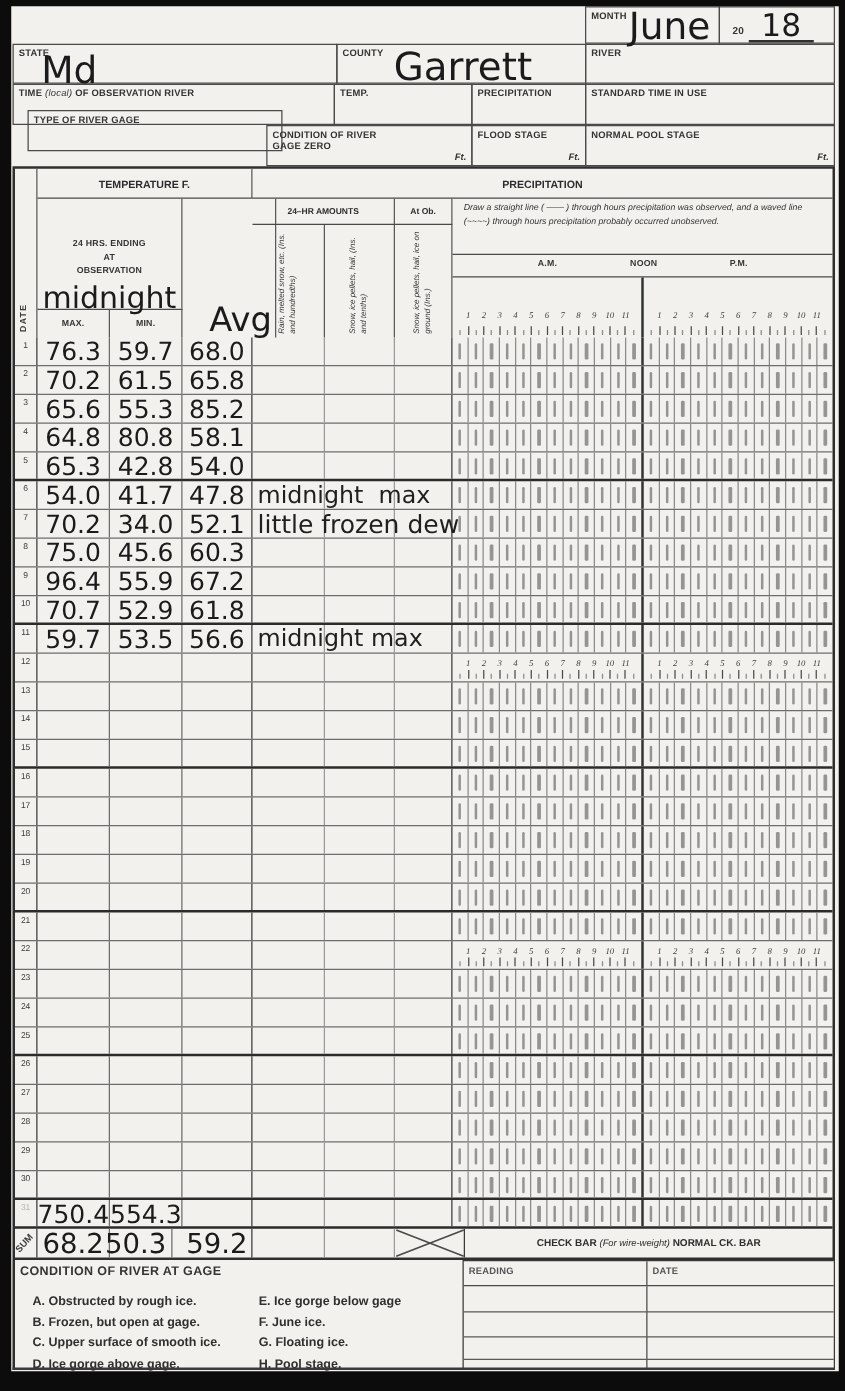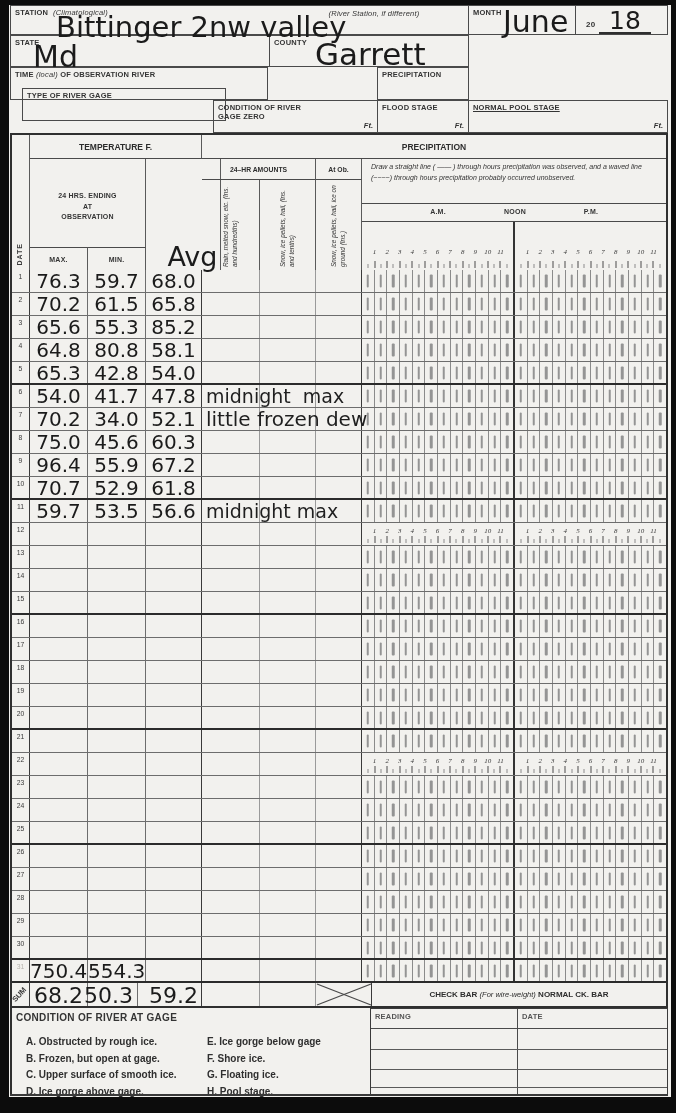--- a/index.html
+++ b/index.html
@@ -42,80 +42,84 @@
   .vert{writing-mode:vertical-rl;transform:rotate(180deg);font-style:italic;font-size:6.4px;line-height:1.35;color:#3a3a3a;}
   .vwrap{position:absolute;inset:0;display:flex;align-items:center;justify-content:center;}
   .center{display:flex;align-items:center;justify-content:center;text-align:center;}
   .legrow{font-size:10px;font-weight:bold;color:#2f2f2f;line-height:16.5px;white-space:nowrap;}
 </style>
 </head>
 <body>
 
 <div id="form">
 
-  <div class="box" style="left:10px;top:5px;width:459px;height:30px;">
-    <span class="lbl" style="position:absolute;left:4px;top:2px;">STATION</span>
-    <span class="lbl ital" style="position:absolute;left:42px;top:2px;">(Climatological)</span>
-    <span class="lbl ital" style="position:absolute;left:268px;top:3px;width:190px;text-align:center;">(River Station, if different)</span>
-    <span class="hand" style="position:absolute;left:45px;top:4px;font-size:29px;white-space:nowrap;">Bittinger 2nw valley</span>
-  </div>
   <div class="box" style="left:468px;top:5px;width:108px;height:30px;">
     <span class="lbl" style="position:absolute;left:4px;top:2px;">MONTH</span>
     <span class="hand" style="position:absolute;left:34px;top:-2px;font-size:30px;">June</span>
   </div>
   <div class="box" style="left:575px;top:5px;width:93px;height:30px;">
     <span class="lbl" style="position:absolute;left:10px;top:14px;font-size:8px;">20</span>
     <span style="position:absolute;left:23px;top:0px;width:52px;border-bottom:2px solid #2f2f2f;height:26px;text-align:center;"><span class="hand" style="font-size:25px;">18</span></span>
   </div>
 
   <div class="box" style="left:10px;top:35px;width:260px;height:32px;">
     <span class="lbl" style="position:absolute;left:4px;top:2px;">STATE</span>
     <span class="hand" style="position:absolute;left:22px;top:3px;font-size:30px;">Md</span>
   </div>
   <div class="box" style="left:269px;top:35px;width:200px;height:32px;">
     <span class="lbl" style="position:absolute;left:4px;top:2px;">COUNTY</span>
     <span class="hand" style="position:absolute;left:45px;top:0px;font-size:31px;">Garrett</span>
   </div>
+  <div class="box" style="left:468px;top:35px;width:200px;height:32px;">
+    <span class="lbl" style="position:absolute;left:4px;top:2px;">RIVER</span>
+  </div>
 
   <div class="box" style="left:10px;top:67px;width:258px;height:33px;">
     <span class="lbl" style="position:absolute;left:4px;top:2px;"><span>TIME</span> <span class="ital">(local)</span> <span>OF OBSERVATION RIVER</span></span>
   </div>
+  <div class="box" style="left:267px;top:67px;width:111px;height:33px;">
+    <span class="lbl" style="position:absolute;left:4px;top:2px;">TEMP.</span>
+  </div>
   <div class="box" style="left:377px;top:67px;width:92px;height:33px;">
     <span class="lbl" style="position:absolute;left:4px;top:2px;">PRECIPITATION</span>
+  </div>
+  <div class="box" style="left:468px;top:67px;width:200px;height:33px;">
+    <span class="lbl" style="position:absolute;left:4px;top:2px;">STANDARD TIME IN USE</span>
   </div>
 
   <div class="box" style="left:10px;top:88px;width:204px;height:33px;margin-left:12px;">
     <span class="lbl" style="position:absolute;left:4px;top:2px;">TYPE OF RIVER GAGE</span>
   </div>
   <div class="box" style="left:213px;top:100px;width:165px;height:33px;">
     <span class="lbl" style="position:absolute;left:4px;top:2px;width:90px;"></span>
     <span class="lbl" style="position:absolute;left:4px;top:2px;width:95px;">CONDITION OF RIVER GAGE ZERO</span>
     <span class="ftlbl">Ft.</span>
   </div>
   <div class="box" style="left:377px;top:100px;width:92px;height:33px;">
     <span class="lbl" style="position:absolute;left:4px;top:2px;">FLOOD STAGE</span>
     <span class="ftlbl">Ft.</span>
   </div>
   <div class="box" style="left:468px;top:100px;width:200px;height:33px;">
-    <span class="lbl" style="position:absolute;left:4px;top:2px;text-decoration:underline;">NORMAL POOL STAGE</span>
+    <span class="lbl" style="position:absolute;left:4px;top:2px;">NORMAL POOL STAGE</span>
     <span class="ftlbl">Ft.</span>
   </div>
 
   <div id="tbl">
 
     <div class="hx dark" style="left:0;top:0;width:18px;height:135px;">
       <span class="vert lbl" style="position:absolute;bottom:4px;left:3px;font-style:normal;font-size:7px;letter-spacing:1px;">DATE</span>
     </div>
     <div class="hx dark center" style="left:18px;top:0;width:172px;height:24px;border-bottom:1px solid #4a4a4a;font-size:8.5px;font-weight:bold;">TEMPERATURE  F.</div>
     <div class="center" style="position:absolute;left:190px;top:0;width:464px;height:24px;border-bottom:1px solid #4a4a4a;box-sizing:border-box;font-size:8.5px;font-weight:bold;">PRECIPITATION</div>
 
     <div class="hx" style="left:18px;top:24px;width:116px;height:88px;">
       <div class="lbl" style="position:absolute;left:0;top:32px;width:100%;text-align:center;font-size:7px;white-space:pre-line;line-height:1.5;">24 HRS. ENDING
 AT
 OBSERVATION</div>
+      <div class="hand" style="position:absolute;left:0;bottom:-5px;width:100%;text-align:center;font-size:24px;">midnight</div>
     </div>
     <div class="hx" style="left:18px;top:112px;width:58px;height:23px;border-top:1px solid #4a4a4a;">
       <div class="lbl center" style="position:absolute;inset:0;font-size:7px;">MAX.</div>
     </div>
     <div class="hx" style="left:76px;top:112px;width:58px;height:23px;border-top:1px solid #4a4a4a;">
       <div class="lbl center" style="position:absolute;inset:0;font-size:7px;">MIN.</div>
     </div>
     <div class="hx dark" style="left:134px;top:24px;width:56px;height:111px;margin-left:19px;">
       <div class="hand" style="position:absolute;left:0;bottom:-2px;width:100%;text-align:center;font-size:27px;">Avg</div>
     </div>
@@ -3015,21 +3019,21 @@
   <div class="abs" style="left:10px;top:1008px;width:360px;height:88px;border-left:2px solid #2f2f2f;box-sizing:border-box;">
     <div class="lbl" style="position:absolute;left:4px;top:4px;font-size:10px;letter-spacing:.3px;">CONDITION OF RIVER AT GAGE</div>
     <div class="abs" style="left:14px;top:26px;">
         <div class="legrow">A. Obstructed by rough ice.</div>
         <div class="legrow">B. Frozen, but open at gage.</div>
         <div class="legrow">C. Upper surface of smooth ice.</div>
         <div class="legrow">D. Ice gorge above gage.</div>
       </div>
     <div class="abs" style="left:195px;top:26px;">
         <div class="legrow">E. Ice gorge below gage</div>
-        <div class="legrow">F. Shore ice.</div>
+        <div class="legrow">F. June ice.</div>
         <div class="legrow">G. Floating ice.</div>
         <div class="legrow">H. Pool stage.</div>
       </div>
   </div>
 
   <div class="abs" style="left:370px;top:1008px;width:298px;height:88px;border:1.5px solid #3a3a3a;box-sizing:border-box;">
     <div style="position:absolute;left:0;top:0;width:147px;height:20px;border-right:1px solid #4a4a4a;border-bottom:1px solid #4a4a4a;box-sizing:border-box;">
       <span class="lbl" style="position:absolute;left:4px;top:3px;color:#555;">READING</span>
     </div>
     <div style="position:absolute;left:147px;top:0;right:0;height:20px;border-bottom:1px solid #4a4a4a;box-sizing:border-box;">

